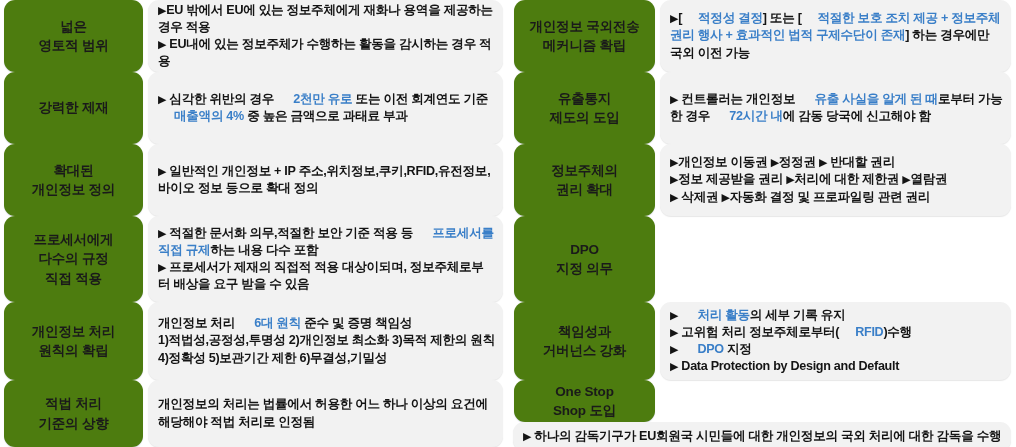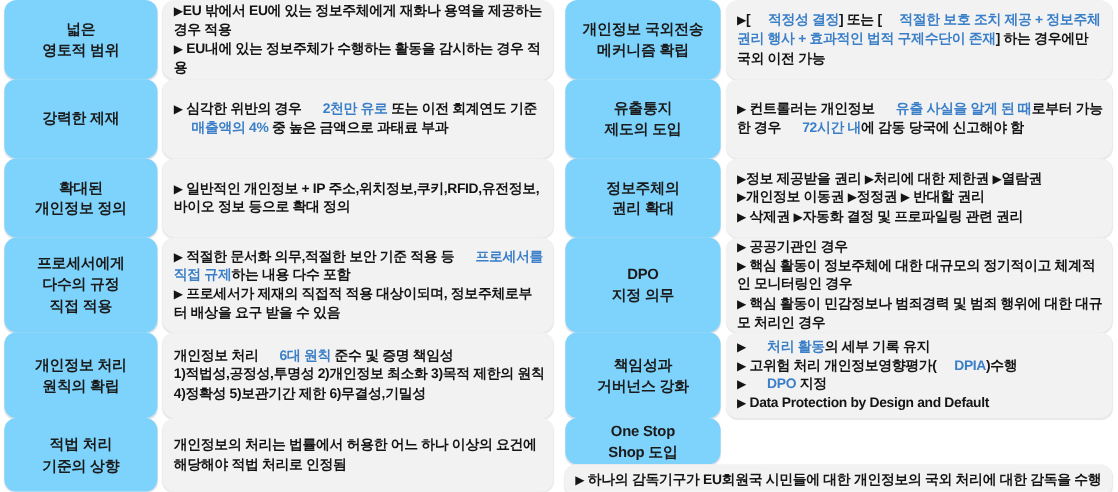--- a/index.html
+++ b/index.html
@@ -30,21 +30,21 @@
   }
   .row {
     position: relative;
     display: flex;
     flex-direction: row;
     align-items: stretch;
     width: 100%;
   }
   .label-cell {
     flex: 0 0 auto;
-    background: #7dd3fc;
+    background: #4d7c0f;
     border-radius: 11px;
     display: flex;
     align-items: center;
     justify-content: center;
     text-align: center;
     color: #1a1a1a;
     font-weight: bold;
     font-size: 13.5px;
     line-height: 1.42;
     letter-spacing: -0.2px;
@@ -129,38 +129,33 @@
       </div>
       <div class="row" style="height: 72px; margin-bottom: 0px;">
         <div class="label-cell">유출통지<br>제도의 도입</div>
         <div class="content-cell">
           <span class="ln"><span class="bullet">▶</span><span> 컨트롤러는 개인정보 </span><span class="hl">유출 사실을 알게 된 때</span><span>로부터 가능한 경우 </span><span class="hl">72시간 내</span><span>에 감동 당국에 신고해야 함</span></span>
         </div>
       </div>
       <div class="row" style="height: 72px; margin-bottom: 0px;">
         <div class="label-cell">정보주체의<br>권리 확대</div>
         <div class="content-cell">
+          <span class="ln"><span class="bullet">▶</span><span>개인정보 이동권    </span><span class="bullet">▶</span><span>정정권    </span><span class="bullet">▶</span><span> 반대할 권리</span></span>
           <span class="ln"><span class="bullet">▶</span><span>정보 제공받을 권리   </span><span class="bullet">▶</span><span>처리에 대한 제한권   </span><span class="bullet">▶</span><span>열람권</span></span>
-          <span class="ln"><span class="bullet">▶</span><span>개인정보 이동권    </span><span class="bullet">▶</span><span>정정권    </span><span class="bullet">▶</span><span> 반대할 권리</span></span>
           <span class="ln"><span class="bullet">▶</span><span> 삭제권   </span><span class="bullet">▶</span><span>자동화 결정 및 프로파일링 관련 권리</span></span>
         </div>
       </div>
       <div class="row" style="height: 86px; margin-bottom: 0px;">
         <div class="label-cell">DPO<br>지정 의무</div>
-        <div class="content-cell">
-          <span class="ln"><span class="bullet">▶</span><span> 공공기관인 경우</span></span>
-          <span class="ln"><span class="bullet">▶</span><span> 핵심 활동이 정보주체에 대한 대규모의 정기적이고 체계적인 모니터링인 경우</span></span>
-          <span class="ln"><span class="bullet">▶</span><span> 핵심 활동이 민감정보나 범죄경력 및 범죄 행위에 대한 대규모 처리인 경우</span></span>
-        </div>
       </div>
       <div class="row" style="height: 78px; margin-bottom: 0px;">
         <div class="label-cell">책임성과<br>거버넌스 강화</div>
         <div class="content-cell">
           <span class="ln"><span class="bullet">▶</span><span> </span><span class="hl">처리 활동</span><span>의 세부 기록 유지</span></span>
-          <span class="ln"><span class="bullet">▶</span><span> 고위험 처리 개인정보영향평가(</span><span class="hl">DPIA</span><span>)수행</span></span>
+          <span class="ln"><span class="bullet">▶</span><span> 고위험 처리 정보주체로부터(</span><span class="hl">RFID</span><span>)수행</span></span>
           <span class="ln"><span class="bullet">▶</span><span> </span><span class="hl">DPO</span><span> 지정</span></span>
           <span class="ln"><span class="bullet">▶</span><span> Data Protection by Design and Default</span></span>
         </div>
       </div>
       <div class="row" style="height: 67px; margin-bottom: 0px; flex-direction: column;">
         <div class="label-cell">One Stop<br>Shop 도입</div>
         <div class="content-cell">
           <span class="ln"><span class="bullet">▶</span><span> 하나의 감독기구가 EU회원국 시민들에 대한 개인정보의 국외 처리에 대한 감독을 수행</span></span>
         </div>
       </div>

